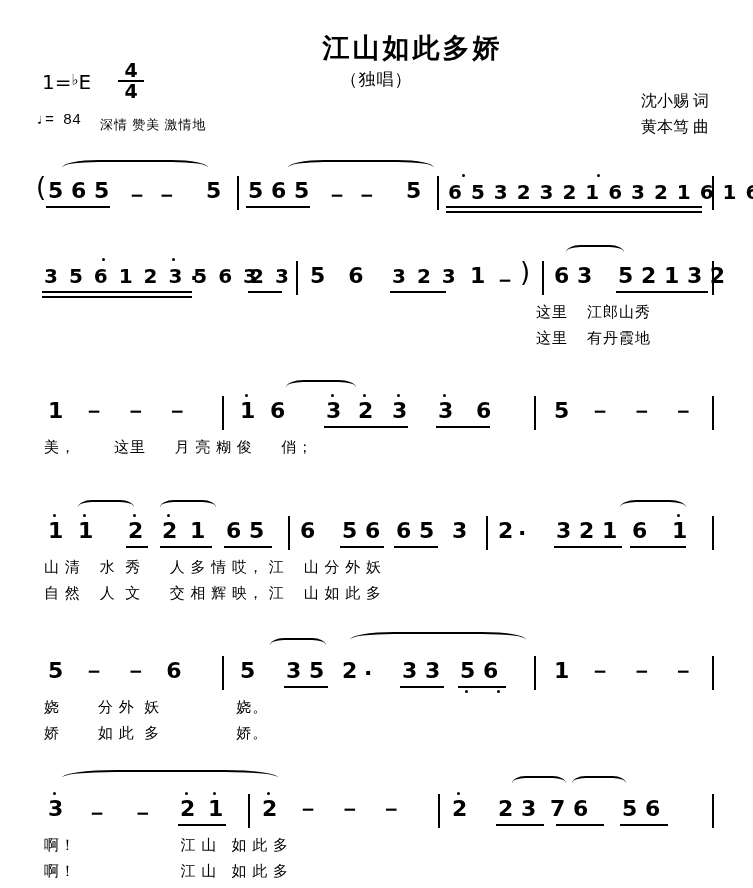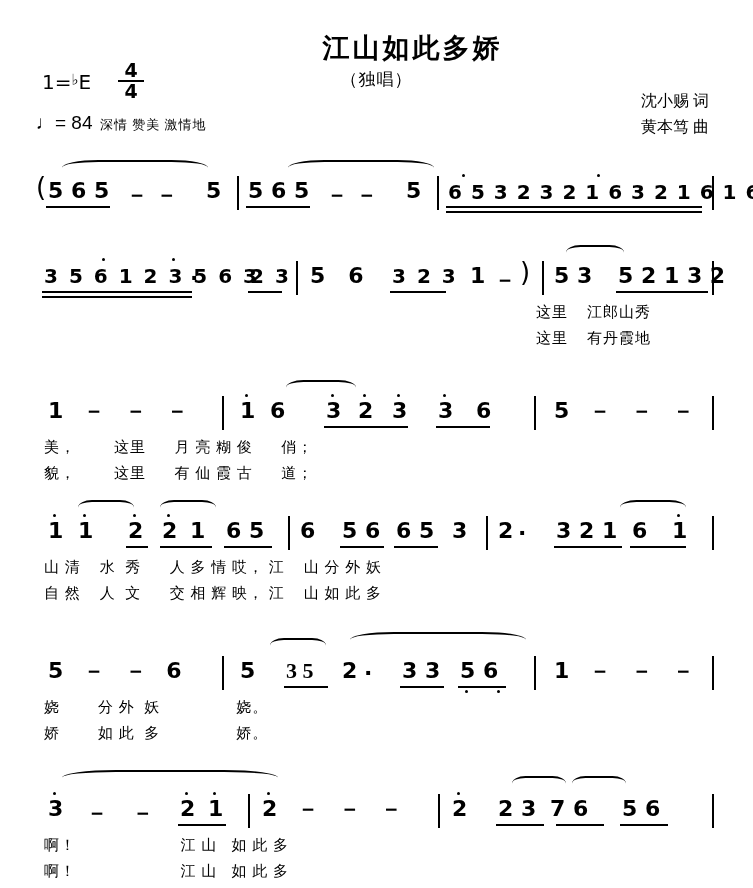--- a/index.html
+++ b/index.html
@@ -19,21 +19,21 @@
   .subtitle{
     position:absolute;top:68px;left:0;width:753px;text-align:center;
     font-size:17px;letter-spacing:1px;
   }
   .keysig{position:absolute;left:42px;top:70px;font-size:20px;font-family:"DejaVu Sans",sans-serif;}
   .keysig .flat{font-size:15px;vertical-align:4px;}
   .meter{position:absolute;left:118px;top:62px;width:26px;text-align:center;
          font-family:"DejaVu Sans",sans-serif;font-size:19px;font-weight:bold;line-height:17px;}
   .meter .top{display:block;border-bottom:2px solid #000;padding-bottom:1px;}
   .meter .bot{display:block;padding-top:1px;}
-  .tempo{position:absolute;left:36px;top:112px;font-size:19px;font-family:Liberation Sans, sans-serif;text-align:right;}
+  .tempo{position:absolute;left:36px;top:112px;font-size:15px;font-family:Liberation Mono, monospace;text-align:right;}
   .expr{position:absolute;left:100px;top:116px;font-size:13px;letter-spacing:1px;}
   .credits{position:absolute;right:44px;top:88px;text-align:left;font-size:16px;line-height:26px;}
 
   
   .system{position:absolute;left:0;width:753px;}
   .note{
     position:absolute;font-family:"DejaVu Sans",sans-serif;
     font-size:22px;font-weight:bold;line-height:22px;white-space:pre;
   }
   .note.small{font-size:20px;}
@@ -116,21 +116,21 @@
 
     <div class="note" style="left:310px;top:20px;">5   6</div>
     <div class="note small" style="left:392px;top:20px;letter-spacing:2px;">3 2 3</div>
     <div class="ul1" style="left:390px;top:46px;width:56px;"></div>
     <div class="note" style="left:470px;top:20px;">1</div>
     <div class="dash" style="left:494px;top:20px;">－</div>
     <div class="paren" style="left:520px;top:12px;">)</div>
     <div class="bar" style="left:542px;top:16px;height:34px;"></div>
 
     <div class="slur" style="left:566px;top:0px;width:58px;"></div>
-    <div class="note" style="left:554px;top:20px;">5 3</div>
+    <div class="note" style="left:554px;top:20px;">6 3</div>
     <div class="note" style="left:618px;top:20px;">5 2 1 3 2</div>
     <div class="ul1" style="left:616px;top:46px;width:92px;"></div>
     <div class="bar" style="left:712px;top:16px;height:34px;"></div>
 
     <div class="lyr" style="left:536px;top:58px;">这里    江郎山秀</div>
     <div class="lyr" style="left:536px;top:84px;">这里    有丹霞地</div>
   </div>
 
   <div class="system" style="top:380px;height:100px;">
     <div class="note" style="left:48px;top:20px;letter-spacing:6px;">1 － － －</div>
@@ -152,21 +152,20 @@
     <div class="note" style="left:438px;top:20px;">3</div>
     <div class="dotU" style="left:443px;top:14px;"></div>
     <div class="note" style="left:476px;top:20px;">6</div>
     <div class="ul1" style="left:436px;top:46px;width:54px;"></div>
     <div class="bar" style="left:534px;top:16px;height:34px;"></div>
 
     <div class="note" style="left:554px;top:20px;letter-spacing:6px;">5 － － －</div>
     <div class="bar" style="left:712px;top:16px;height:34px;"></div>
 
     <div class="lyr" style="left:44px;top:58px;">美，        这里      月 亮 糊 俊      俏；</div>
-    <div class="lyr" style="left:44px;top:84px;">貌，        这里      有 仙 霞 古      道；</div>
   </div>
 
   <div class="system" style="top:500px;height:110px;">
     <div class="slur" style="left:78px;top:0px;width:56px;"></div>
     <div class="slur" style="left:160px;top:0px;width:56px;"></div>
 
     <div class="note" style="left:48px;top:20px;">1</div>
     <div class="dotU" style="left:53px;top:14px;"></div>
     <div class="note" style="left:78px;top:20px;">1</div>
     <div class="dotU" style="left:83px;top:14px;"></div>
@@ -205,21 +204,21 @@
   </div>
 
   <div class="system" style="top:632px;height:110px;">
     <div class="note" style="left:48px;top:28px;letter-spacing:6px;">5 － － 6</div>
     <div class="bar" style="left:222px;top:24px;height:34px;"></div>
 
     <div class="slur" style="left:270px;top:6px;width:56px;"></div>
     <div class="slur" style="left:350px;top:0px;width:176px;"></div>
 
     <div class="note" style="left:240px;top:28px;">5</div>
-    <div class="note" style="left:286px;top:28px;font-family:Liberation Serif, serif;">3 5</div>
+    <div class="note" style="left:286px;top:28px;">3 5</div>
     <div class="ul1" style="left:284px;top:54px;width:44px;"></div>
     <div class="note" style="left:342px;top:28px;">2</div>
     <div class="augdot" style="left:364px;top:28px;">·</div>
 
     <div class="note" style="left:402px;top:28px;">3 3</div>
     <div class="ul1" style="left:400px;top:54px;width:44px;"></div>
     <div class="note" style="left:460px;top:28px;">5 6</div>
     <div class="ul1" style="left:458px;top:54px;width:48px;"></div>
     <div class="dotD" style="left:465px;top:58px;"></div>
     <div class="dotD" style="left:497px;top:58px;"></div>

